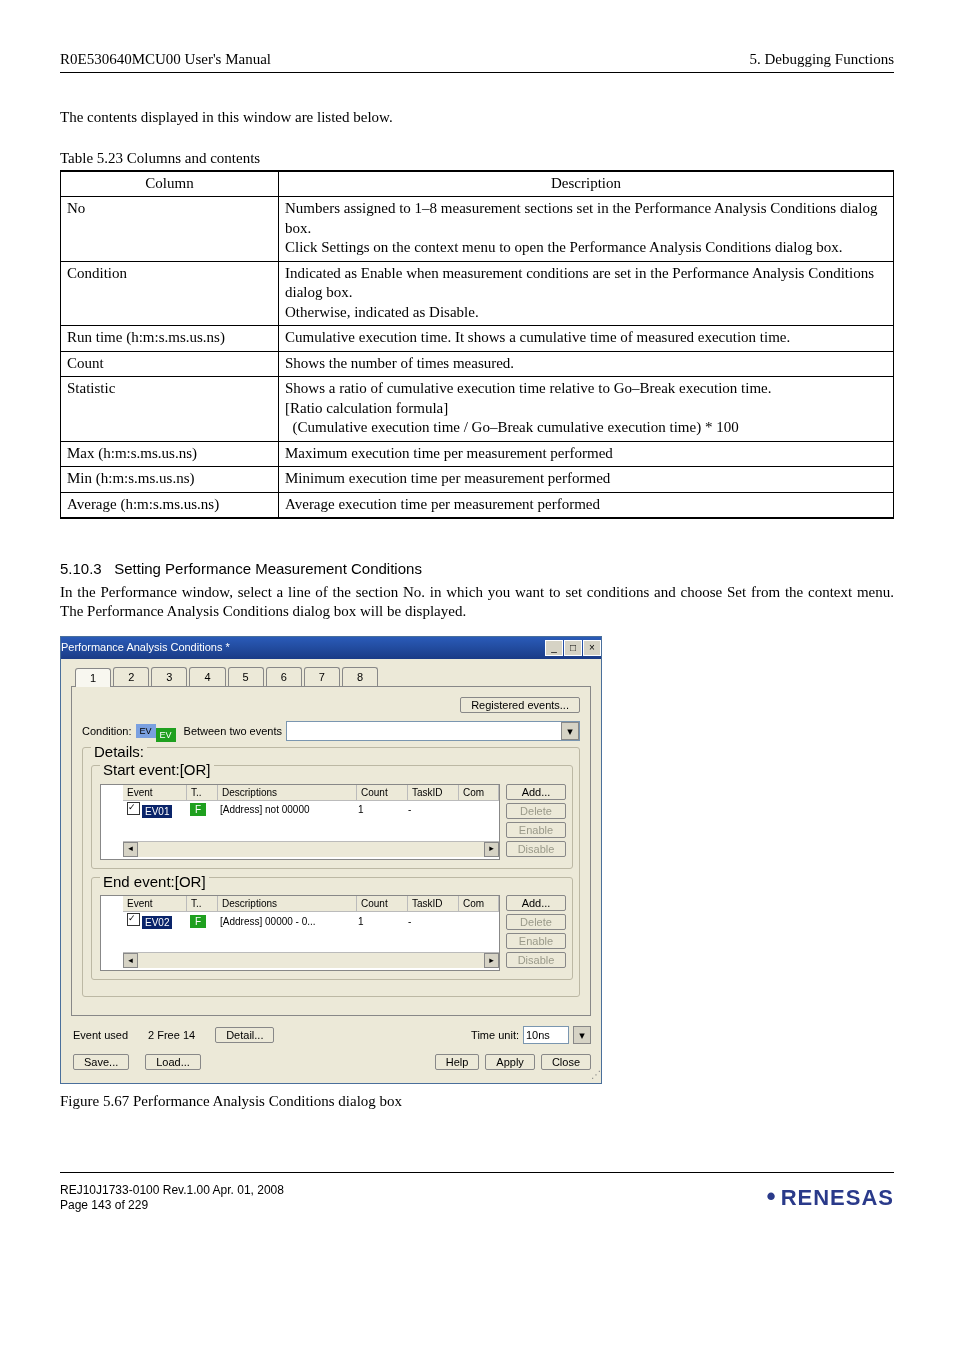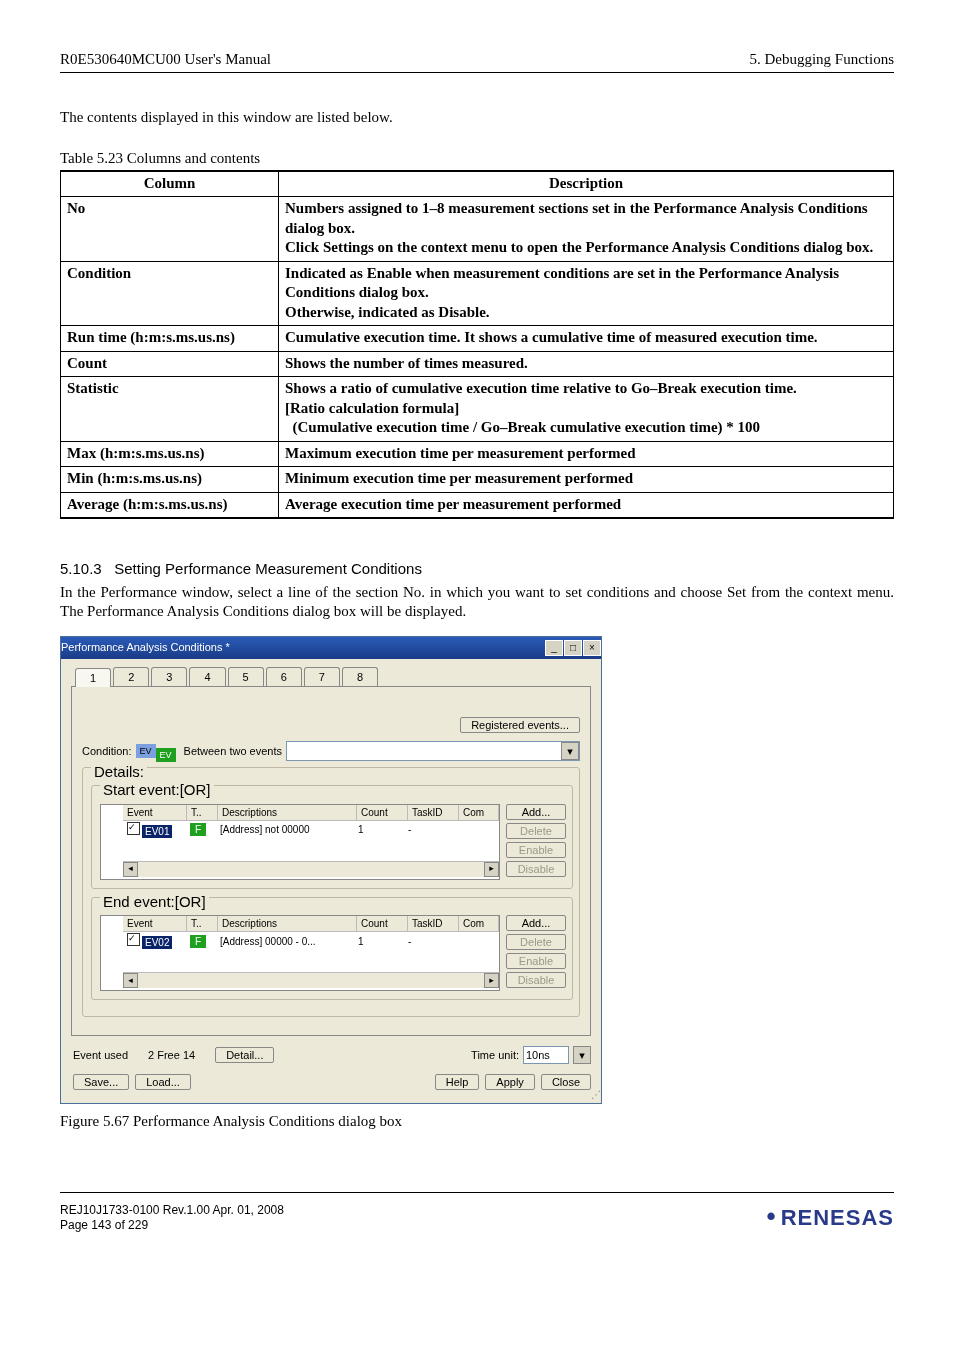--- a/index.html
+++ b/index.html
@@ -31,21 +31,21 @@
     border-right: 1px solid #000;
     margin-bottom: 40px;
   }
   table.cols td, table.cols th {
     border: 1px solid #000;
     border-left: 1px solid #000;
     border-right: 1px solid #000;
     padding: 2px 6px 3px 6px;
     vertical-align: top;
     text-align: left;
-    font-weight: bold;
+    font-weight: normal;
   }
   table.cols thead th { text-align: center; }
   table.cols td.col1 { width: 205px; }
 
   .sec-head {
     font-family: Arial, sans-serif;
     font-size: 15px;
     margin-bottom: 4px;
   }
   .just { text-align: justify; margin-bottom: 14px; }
@@ -80,21 +80,21 @@
     border:1px solid #888; border-bottom:none;
     padding:2px 14px; background:#ece9d8;
     font-size:11px; border-radius:3px 3px 0 0;
   }
   .tab.active { background:#f8f7f0; position:relative; top:1px; }
   .tabpanel {
     margin:0 10px 8px 10px;
     border:1px solid #888; background:#ece9d8;
     padding:10px 10px 10px 10px;
   }
-  .right-btn-row { text-align:right; margin-bottom:8px;margin-top:20px; }
+  .right-btn-row { text-align:right; margin-bottom:8px; }
   .btn {
     font-family: Tahoma, Arial, sans-serif;
     font-size:11px; padding:1px 10px;
     background:#ece9d8; border:1px solid #888;
     border-radius:2px;
   }
   .btn.disabled { color:#9a9a8a; }
   .cond-row { display:flex; align-items:center; gap:4px; margin-bottom:6px; }
   .ev-ic { display:inline-block; width:20px; height:14px; background:#1fa01f; color:#fff; font-size:9px; line-height:14px; text-align:center; }
   .ev-ic.blue { background:#7aa0e0; color:#000; }
@@ -127,21 +127,21 @@
   .ev-tag-header { background:#0a246a; color:#fff; padding:0 3px; display:inline-block; font-size:10px; }
   .ev-tag-body { background:#1fa01f; color:#fff; padding:0 5px; display:inline-block; font-size:10px; }
   .scroll-row { display:flex; justify-content:space-between; background:#ece9d8; border-top:1px solid #bbb; height:15px; }
   .scroll-arrow { width:15px; height:15px; background:#d6d3c5; border:1px solid #888; box-sizing:border-box; display:flex; align-items:center; justify-content:center; font-size:9px; }
   .side-btns { display:flex; flex-direction:column; gap:3px; width:60px; }
   .bottom-row { display:flex; justify-content:space-between; align-items:center; padding:2px 10px 4px 12px; }
   .bottom-left { display:flex; gap:20px; align-items:center; }
   .bottom-right { display:flex; gap:4px; align-items:center; }
   .tu-input { width:40px; height:16px; border:1px solid #7a96b0; background:#fff; font-size:11px; padding:0 2px; }
   .action-row { display:flex; justify-content:space-between; padding:6px 10px 10px 12px; gap:6px; }
-  .action-row .left { display:flex; gap:6px; }
+  .action-row .left { display:flex; gap:16px; }
   .action-row .right { display:flex; gap:6px; }
   .resize-grip {
     text-align:right; padding-right:2px; padding-bottom:2px;
     color:#888; font-size:10px; letter-spacing:-2px; margin-top:-12px;
   }
   .fig-cap { margin-top:6px; margin-bottom:60px; }
   .footer-area { border-top:1px solid #000; padding-top:10px; display:flex; justify-content:space-between; align-items:center; }
   .footer-left { font-family: Arial, sans-serif; font-size:12px; line-height:1.3; }
   .renesas {
     font-family: Arial, sans-serif; font-weight:bold; font-size:22px;

